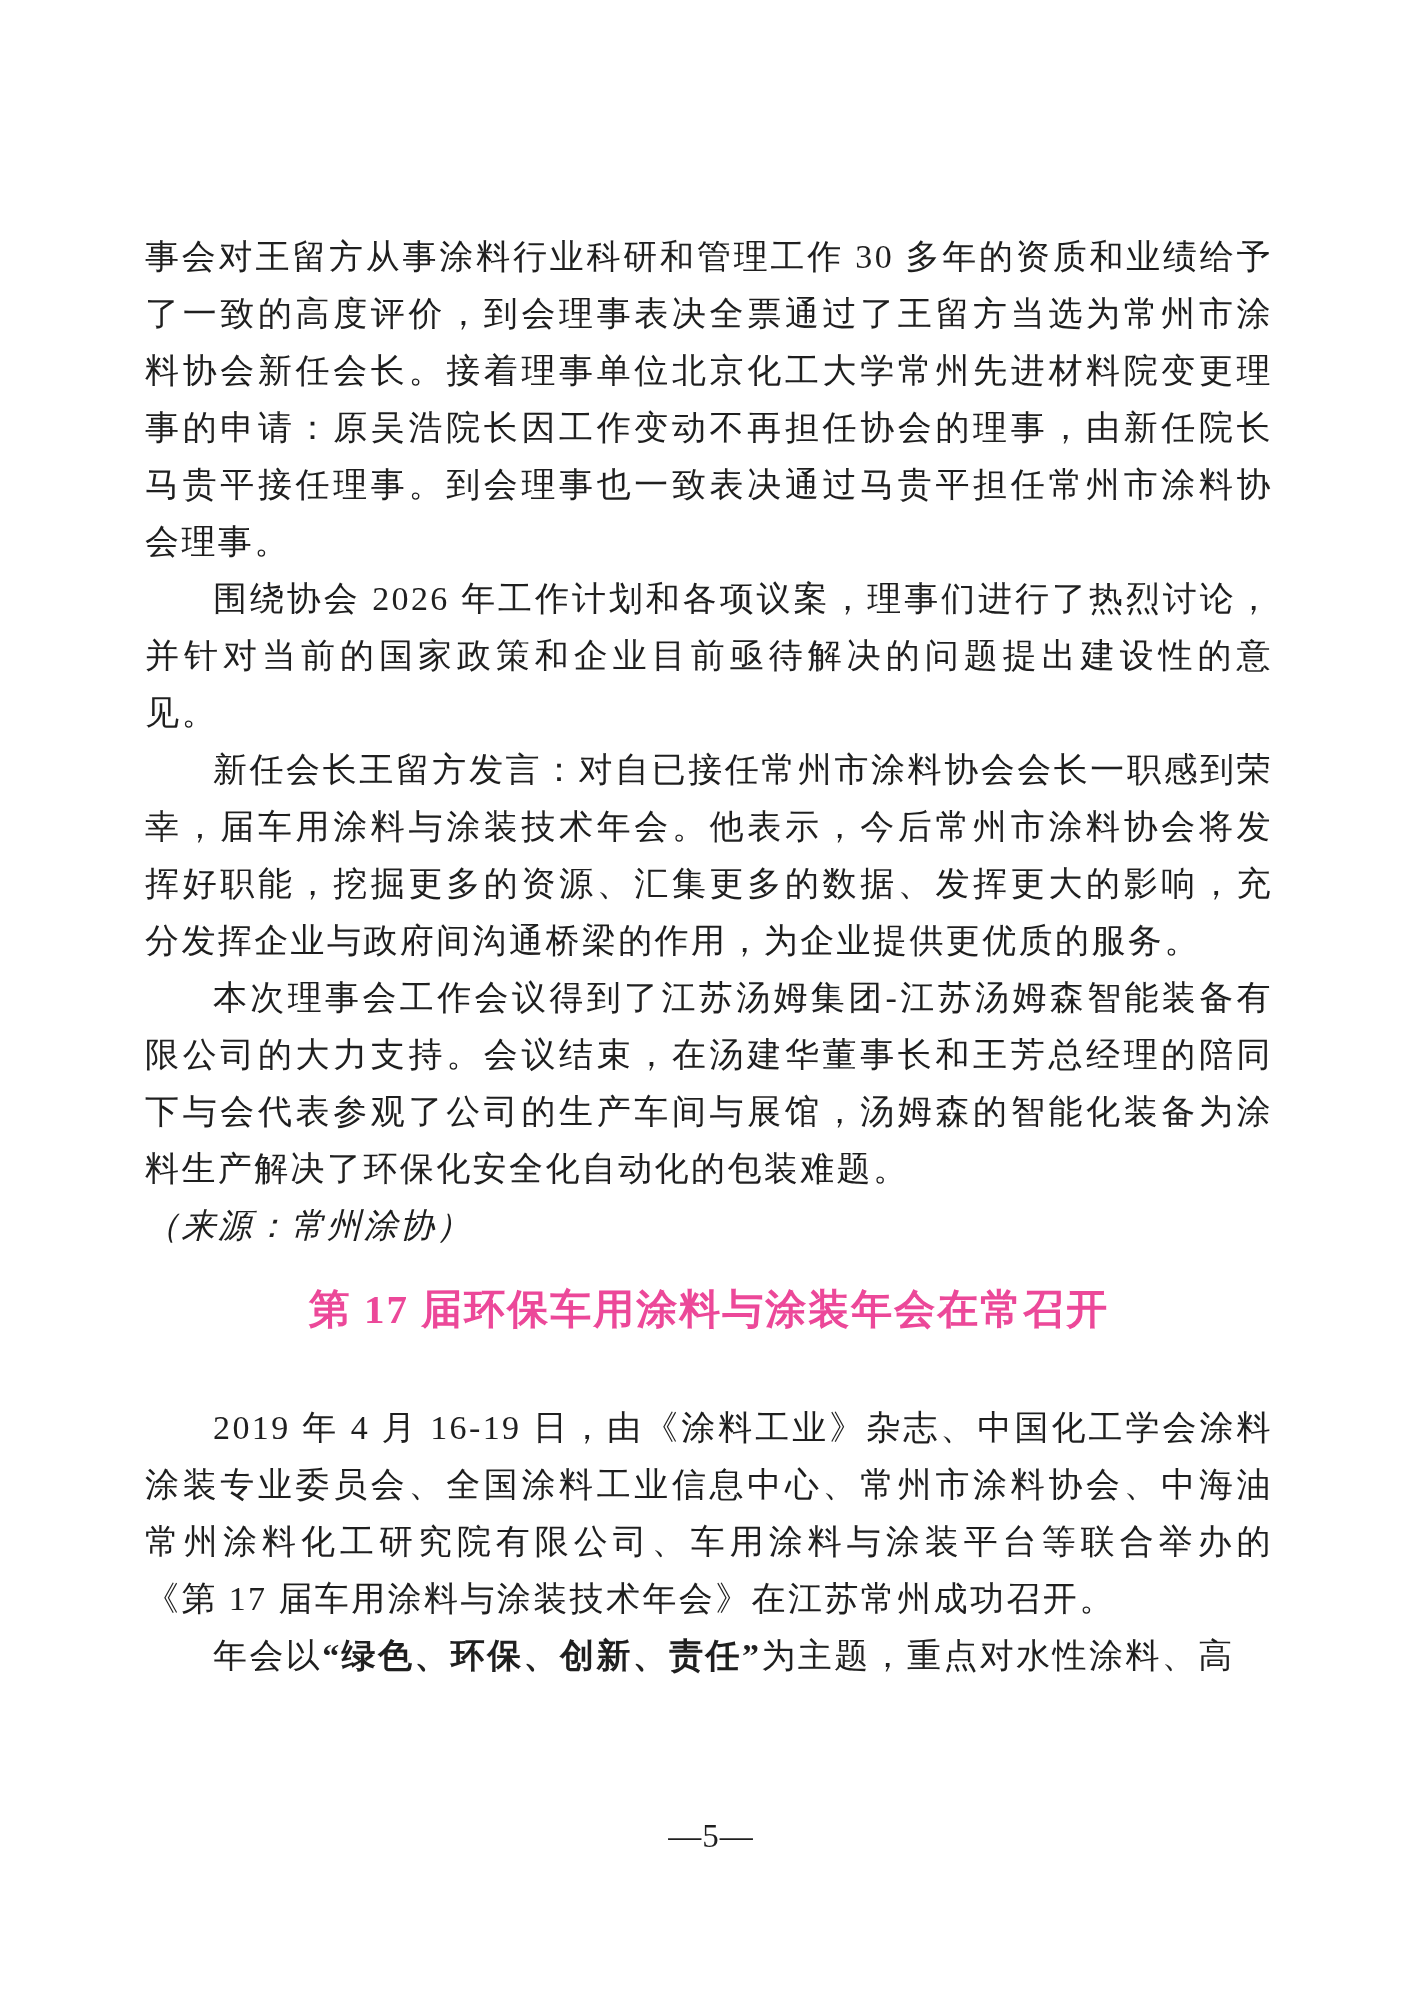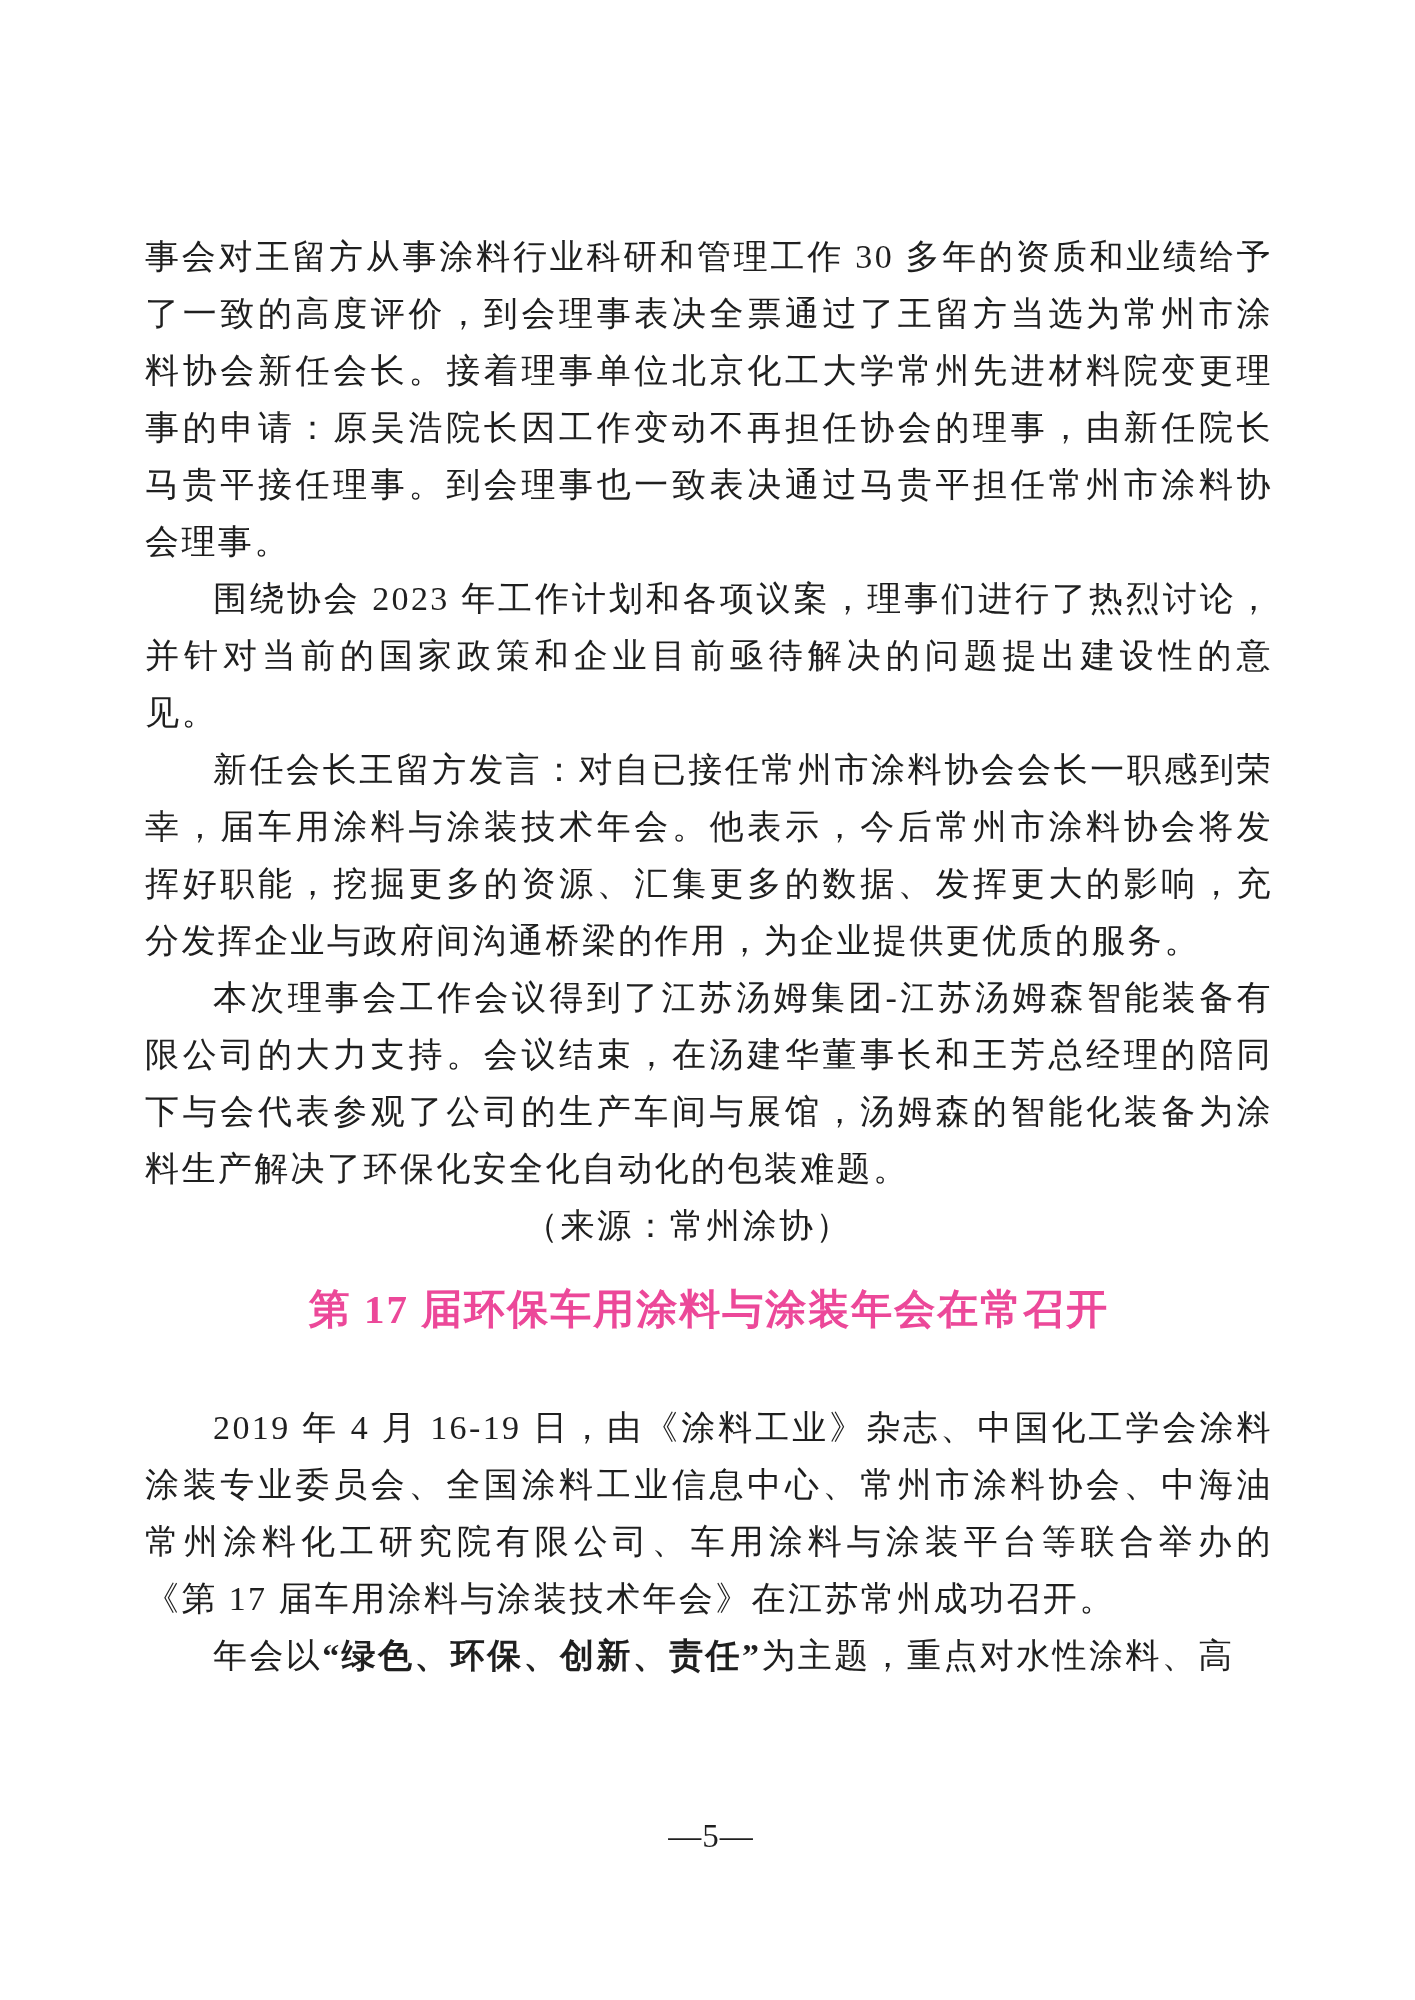--- a/index.html
+++ b/index.html
@@ -34,22 +34,23 @@
     text-indent: 2em;
   }
   .para.no-indent {
     text-indent: 0;
   }
   .para b {
     font-weight: bold;
   }
   .source-line {
     margin: 0;
-    text-align: center;
+    text-align: left;
     padding-right: 42px;
+    font-style: italic;
   }
   .heading {
     margin: 25px 0 60px 0;
     font-size: 41px;
     line-height: 60px;
     font-weight: bold;
     text-align: center;
     letter-spacing: 2px;
     color: #ec4899;
   }
@@ -63,21 +64,21 @@
     letter-spacing: 1px;
     color: #1f1f1f;
   }
 </style>
 </head>
 <body>
 
 <div class="page">
   <div class="content">
     <p class="para no-indent">事会对王留方从事涂料行业科研和管理工作 30 多年的资质和业绩给予了一致的高度评价，到会理事表决全票通过了王留方当选为常州市涂料协会新任会长。接着理事单位北京化工大学常州先进材料院变更理事的申请：原吴浩院长因工作变动不再担任协会的理事，由新任院长马贵平接任理事。到会理事也一致表决通过马贵平担任常州市涂料协会理事。</p>
-    <p class="para">围绕协会 2023 年工作计划和各项议案，理事们进行了热烈讨论，并针对当前的国家政策和企业目前亟待解决的问题提出建设性的意见。</p>
+    <p class="para">围绕协会 2026 年工作计划和各项议案，理事们进行了热烈讨论，并针对当前的国家政策和企业目前亟待解决的问题提出建设性的意见。</p>
     <p class="para">新任会长王留方发言：对自已接任常州市涂料协会会长一职感到荣幸，届车用涂料与涂装技术年会。他表示，今后常州市涂料协会将发挥好职能，挖掘更多的资源、汇集更多的数据、发挥更大的影响，充分发挥企业与政府间沟通桥梁的作用，为企业提供更优质的服务。</p>
     <p class="para">本次理事会工作会议得到了江苏汤姆集团-江苏汤姆森智能装备有限公司的大力支持。会议结束，在汤建华董事长和王芳总经理的陪同下与会代表参观了公司的生产车间与展馆，汤姆森的智能化装备为涂料生产解决了环保化安全化自动化的包装难题。</p>
     <p class="source-line">（来源：常州涂协）</p>
     <h1 class="heading">第 17 届环保车用涂料与涂装年会在常召开</h1>
     <p class="para">2019 年 4 月 16-19 日，由《涂料工业》杂志、中国化工学会涂料涂装专业委员会、全国涂料工业信息中心、常州市涂料协会、中海油常州涂料化工研究院有限公司、车用涂料与涂装平台等联合举办的《第 17 届车用涂料与涂装技术年会》在江苏常州成功召开。</p>
     <p class="para"><span>年会以</span><b>“绿色、环保、创新、责任”</b><span>为主题，重点对水性涂料、高</span></p>
   </div>
   <div class="page-number">—5—</div>
 </div>
 

